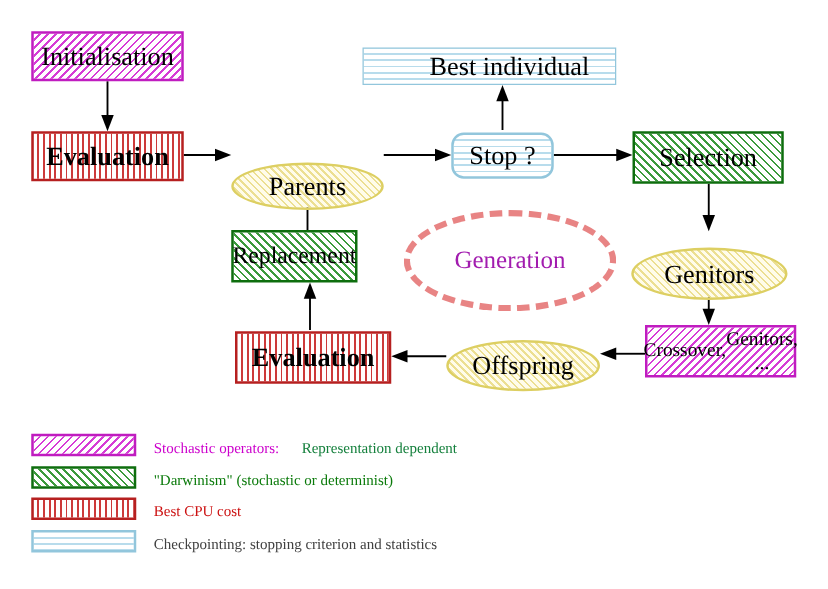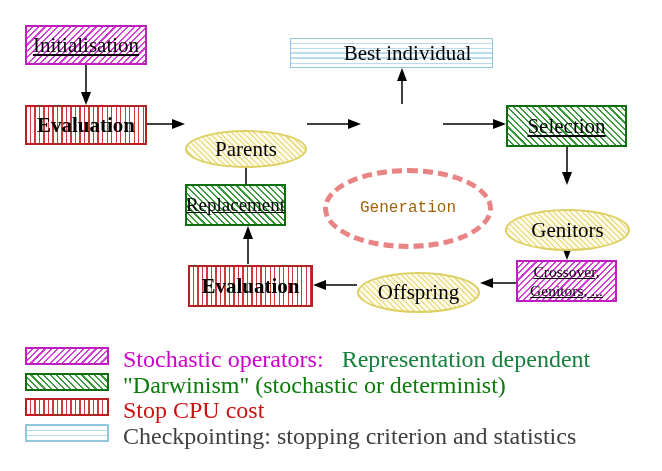--- a/index.html
+++ b/index.html
@@ -17,57 +17,54 @@
     color:#000;
     font-size:21px;
     line-height:1.05;
     box-sizing:border-box;
   }
   .ellipse{border-radius:50%;margin-top:24px;}
   
   .p-magenta{
     background:repeating-linear-gradient(135deg,#ffffff 0 3px,#d63cd6 3px 4.5px);
     border:2px solid #c01cc0;
-    text-decoration:underline;
   }
   .p-green{
     background:repeating-linear-gradient(45deg,#ffffff 0 3px,#3c9a3c 3px 4.5px);
     border:2px solid #0e6e0e;
-    text-decoration:underline;
   }
   .p-red{
     background:repeating-linear-gradient(90deg,#ffffff 0 3px,#cd3a3a 3px 4.5px);
     border:2px solid #b62020;
     font-weight:bold;
   }
   .p-cyan{
     background:repeating-linear-gradient(180deg,#ffffff 0 3.5px,#b8dcec 3.5px 5px);
     border:2px solid #92c6dc;
   }
   .p-yellow{
     background:repeating-linear-gradient(45deg,#fffcea 0 2.5px,#ecdf92 2.5px 4px);
     border:2px solid #ddcf62;
   }
   .dashed-ellipse{
     border:5px dashed #e88484;
     border-radius:50%;
-    color:#a16207;
-    font-size:16px;
-    font-family:Liberation Mono, monospace;
+    color:#a21caf;
+    font-size:20px;
   }
   #arrows{position:absolute;left:0;top:0;width:662px;height:471px;}
   #arrows line{stroke:#000;stroke-width:1.5;}
   #arrows polygon{fill:#000;}
   
   .swatch{
     position:absolute;left:25px;width:84px;height:18px;box-sizing:border-box;
   }
   .legend-text{
     position:absolute;left:123px;height:20px;
-    font-size:24px;white-space:nowrap;display:flex;align-items:flex-start;
+    font-size:12px;white-space:nowrap;display:flex;align-items:flex-end;
   }
   .c-magenta{color:#cc00cc;}
   .c-gold{color:#15803d;margin-left:18px;}
   .c-green{color:#0a7a0a;}
   .c-red{color:#cc1111;}
   .c-blue{color:#404040;}
   .two-line{font-size:15.5px;line-height:1.25;}
 </style>
 </head>
 <body>
@@ -122,52 +119,53 @@
   </svg>
 
   <div class="node p-magenta" style="left:25px;top:25px;width:122px;height:40px;">Initialisation</div>
 
   <div class="node p-red" style="left:25px;top:105px;width:122px;height:40px;">Evaluation</div>
 
   <div class="node ellipse p-yellow" style="left:185px;top:106px;width:122px;height:38px;">Parents</div>
 
   <div class="node p-cyan" style="left:290px;top:38px;width:203px;height:30px;border-width:1px;padding-left:32px;">Best individual</div>
 
+  <div class="node p-cyan" style="left:361px;top:106px;width:82px;height:37px;border-radius:10px;">Stop ?</div>
 
   <div class="node p-green" style="left:506px;top:105px;width:121px;height:42px;">Selection</div>
 
   <div class="node p-green" style="left:185px;top:184px;width:101px;height:42px;font-size:19px;">Replacement</div>
 
   <div class="node dashed-ellipse" style="left:323px;top:168px;width:170px;height:81px;">Generation</div>
 
-  <div class="node ellipse p-yellow" style="left:505px;top:185px;width:125px;height:42px;text-align:right;">Genitors</div>
+  <div class="node ellipse p-yellow" style="left:505px;top:174px;width:125px;height:42px;text-align:right;">Genitors</div>
 
   <div class="node p-red" style="left:188px;top:265px;width:125px;height:42px;">Evaluation</div>
 
   <div class="node ellipse p-yellow" style="left:357px;top:248px;width:123px;height:41px;">Offspring</div>
 
-  <div class="node p-magenta two-line" style="left:516px;top:260px;width:101px;height:42px;flex-direction:column;">
+  <div class="node p-magenta two-line" style="left:516px;top:260px;width:121px;height:42px;flex-direction:row;">
     <span>Crossover,</span>
     <span>Genitors, ...</span>
   </div>
 
   <div class="swatch p-magenta" style="top:347px;"></div>
   <div class="legend-text" style="top:346px;">
     <span class="c-magenta">Stochastic operators:</span>
     <span class="c-gold">Representation dependent</span>
   </div>
 
   <div class="swatch p-green" style="top:373px;"></div>
   <div class="legend-text" style="top:372px;">
     <span class="c-green">"Darwinism" (stochastic or determinist)</span>
   </div>
 
   <div class="swatch p-red" style="top:398px;"></div>
   <div class="legend-text" style="top:397px;">
-    <span class="c-red">Stop CPU cost</span>
+    <span class="c-red">Best CPU cost</span>
   </div>
 
   <div class="swatch p-cyan" style="top:424px;"></div>
   <div class="legend-text" style="top:423px;">
     <span class="c-blue">Checkpointing: stopping criterion and statistics</span>
   </div>
 
 </div>
 
 </body></html>

